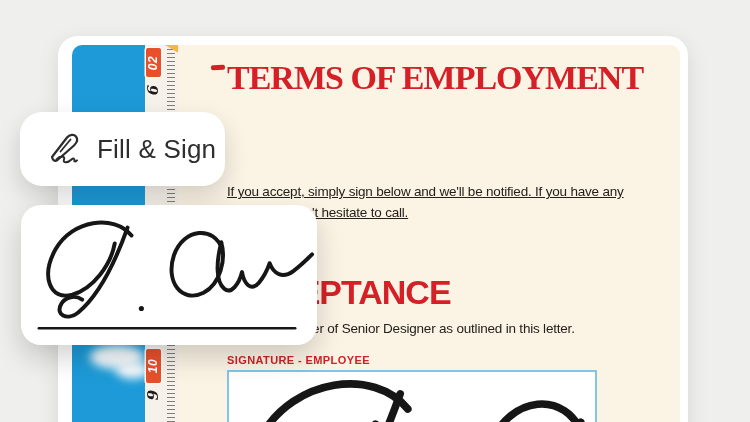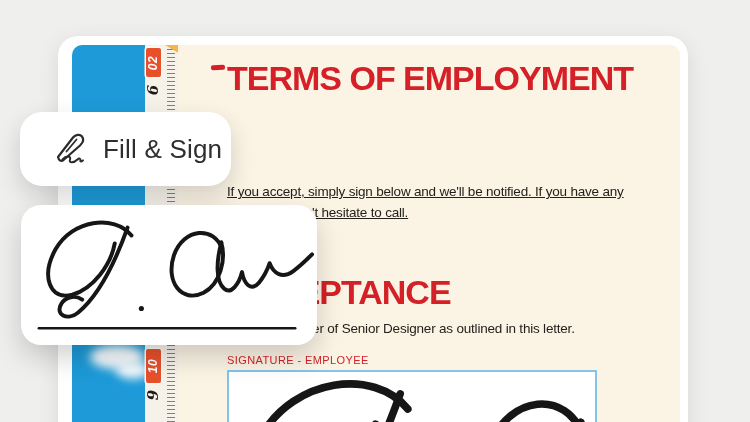--- a/index.html
+++ b/index.html
@@ -58,45 +58,45 @@
   .doc{
     position:absolute;left:106px;top:0;right:0;bottom:0;background:#fbf4e5;
     color:#24211c;
   }
   .red-dash{
     position:absolute;left:33px;top:20px;width:14px;height:5px;border-radius:2px;
     background:#d42026;transform:rotate(-3deg);
   }
   .doc-h1{
     position:absolute;left:49px;top:14px;width:440px;
-    color:#d42026;font-weight:700;font-size:34px;letter-spacing:-1px;white-space:nowrap;
+    color:#d42026;font-weight:700;font-size:34px;letter-spacing:-1px;white-space:nowrap;font-family:Liberation Serif, serif;
   }
   .doc-h2{
     position:absolute;left:49px;top:228px;width:440px;
     color:#d42026;font-weight:700;font-size:34px;letter-spacing:-1px;white-space:nowrap;
   }
   .doc-p{position:absolute;left:49px;font-size:13.5px;line-height:21px;letter-spacing:-.2px;white-space:nowrap;}
   .doc-p.terms{top:56px;}
   .doc-p.note{top:136px;text-decoration:underline;}
   .doc-p.accept{top:273px;}
   .sig-label{
     position:absolute;left:49px;top:309px;color:#d42026;
-    font-weight:400;font-size:11px;letter-spacing:.4px;white-space:nowrap;
+    font-weight:700;font-size:11px;letter-spacing:.4px;white-space:nowrap;
   }
   .sig-box{
     position:absolute;left:49px;top:325px;width:366px;height:130px;
     background:#ffffff;border:2px solid #82c5e8;overflow:hidden;
   }
   .big-sig{position:absolute;left:-34px;top:-20px;width:570px;height:266px;}
   
   .pill{
     position:absolute;left:20px;top:112px;width:205px;height:74px;
     background:#ffffff;border-radius:22px;
     box-shadow:0 10px 24px rgba(0,0,0,.16);
-    display:flex;align-items:center;cursor:pointer;padding-left:6px;
+    display:flex;align-items:center;cursor:pointer;
   }
   .pill .pen{width:40px;height:40px;margin-left:24px;flex:0 0 auto;}
   .pill .pill-label{
     margin-left:13px;font-size:26px;font-weight:500;color:#2e2e2e;letter-spacing:.2px;
     white-space:nowrap;
   }
   
   .sig-card{
     position:absolute;left:21px;top:205px;width:296px;height:140px;
     background:#ffffff;border-radius:20px;

